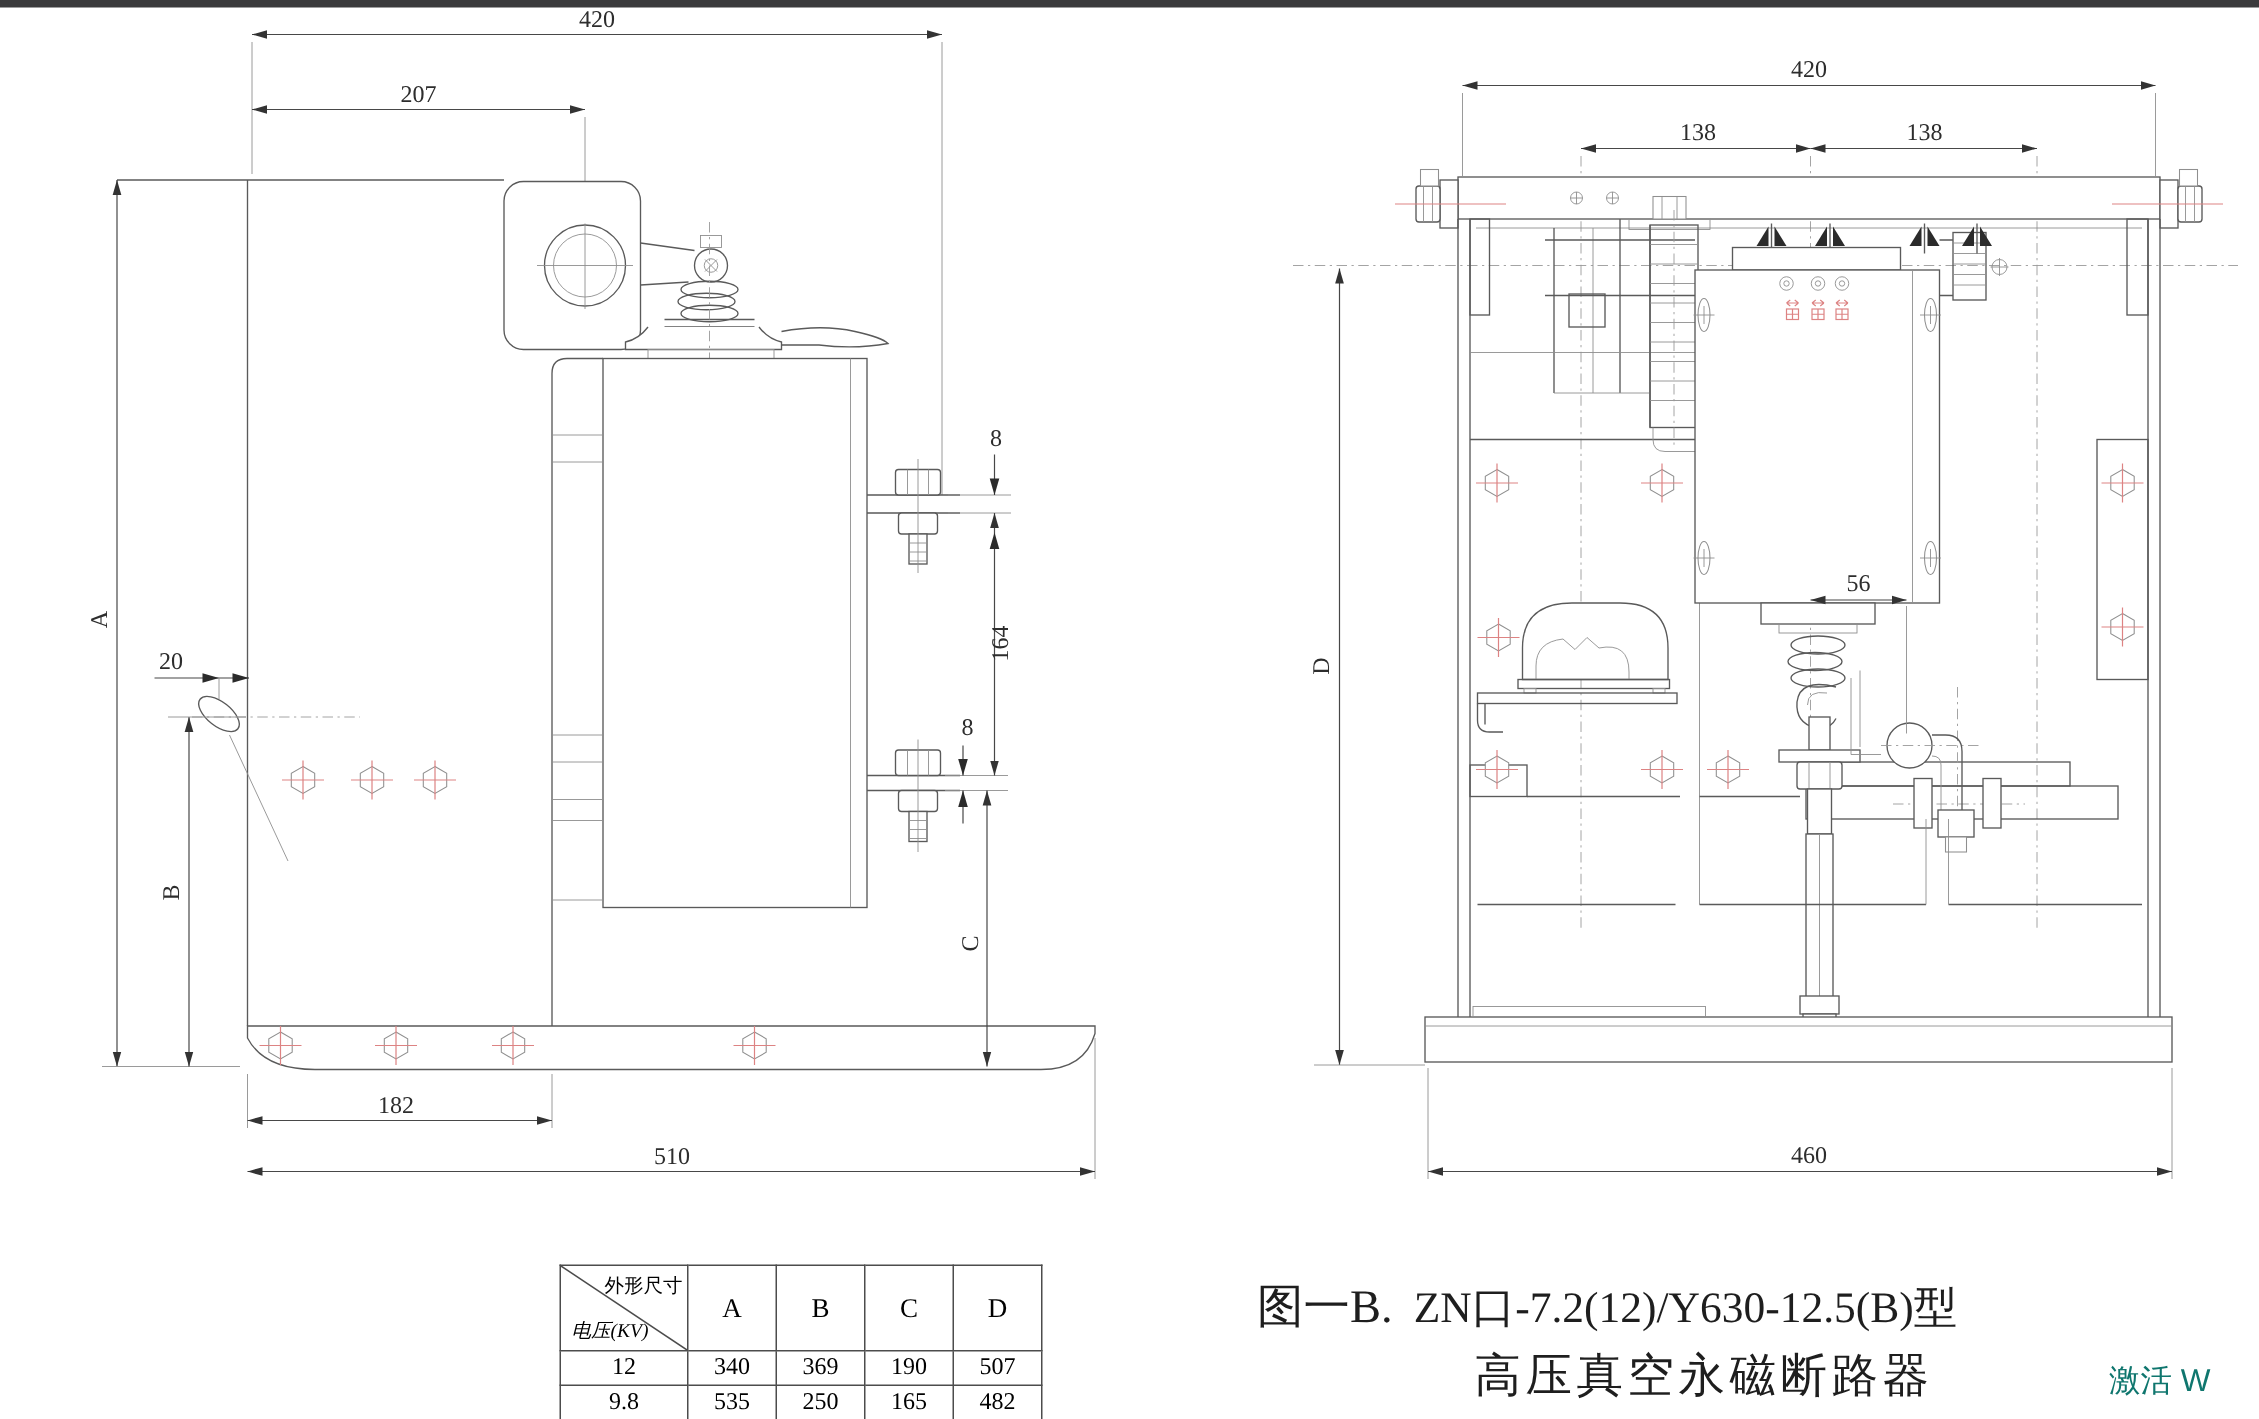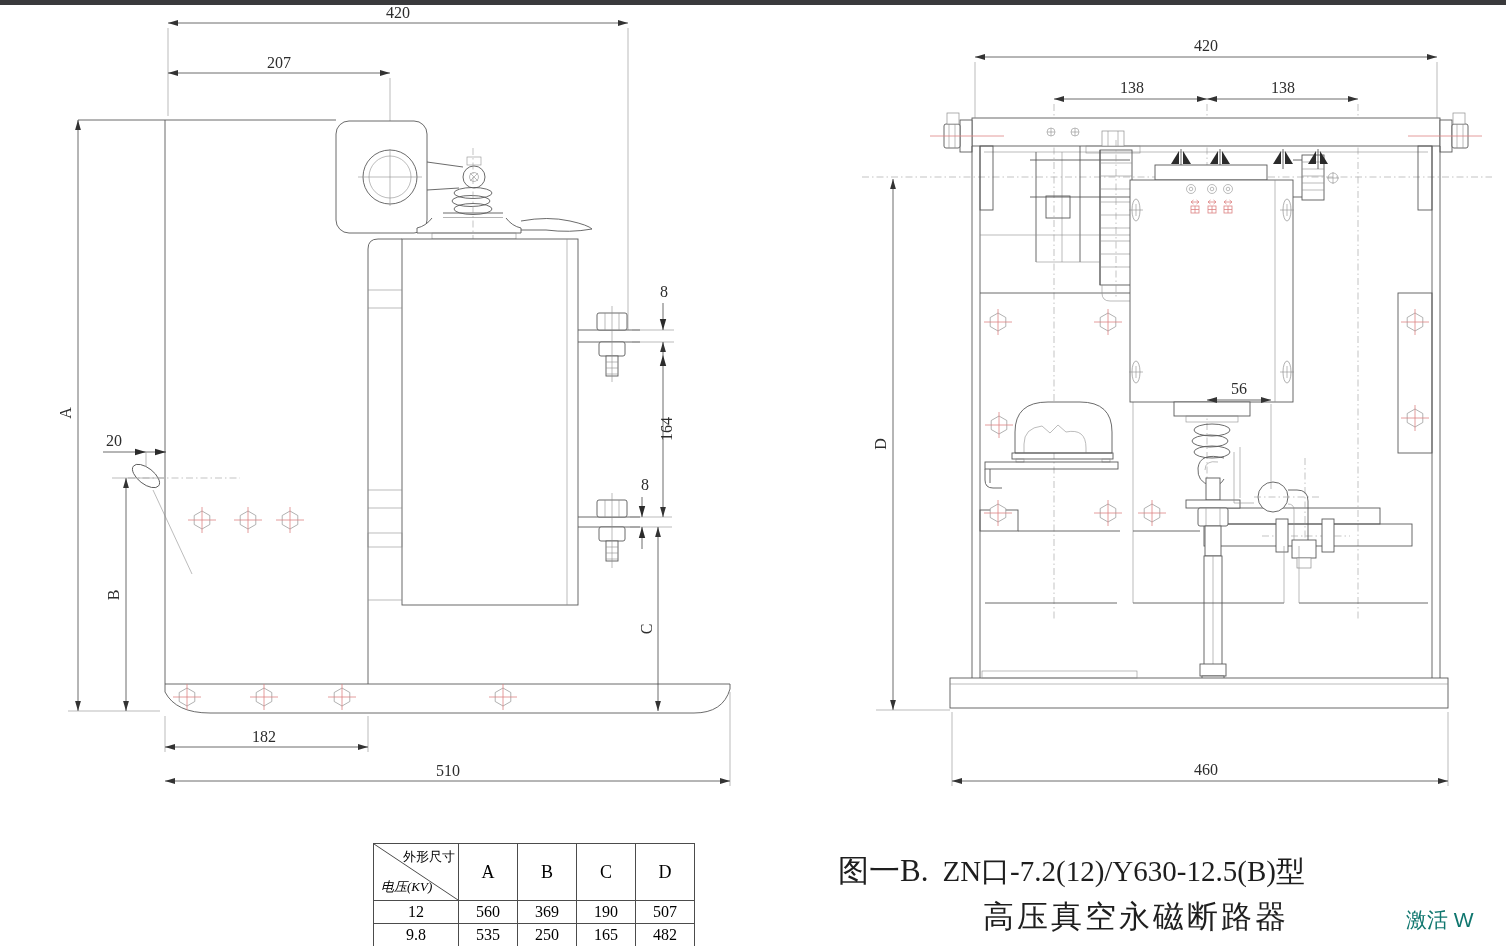--- a/index.html
+++ b/index.html
@@ -360,21 +360,21 @@
       <span class="ct">外形尺寸</span>
       <span class="cb">电压(KV)</span>
     </td>
     <th class="colh">A</th>
     <th class="colh">B</th>
     <th class="colh">C</th>
     <th class="colh">D</th>
   </tr>
   <tr class="vrow">
     <td>12</td>
-    <td>560</td>
+    <td>340</td>
     <td>369</td>
     <td>190</td>
     <td>507</td>
   </tr>
   <tr class="vrow">
     <td>9.8</td>
     <td>535</td>
     <td>250</td>
     <td>165</td>
     <td>482</td>

